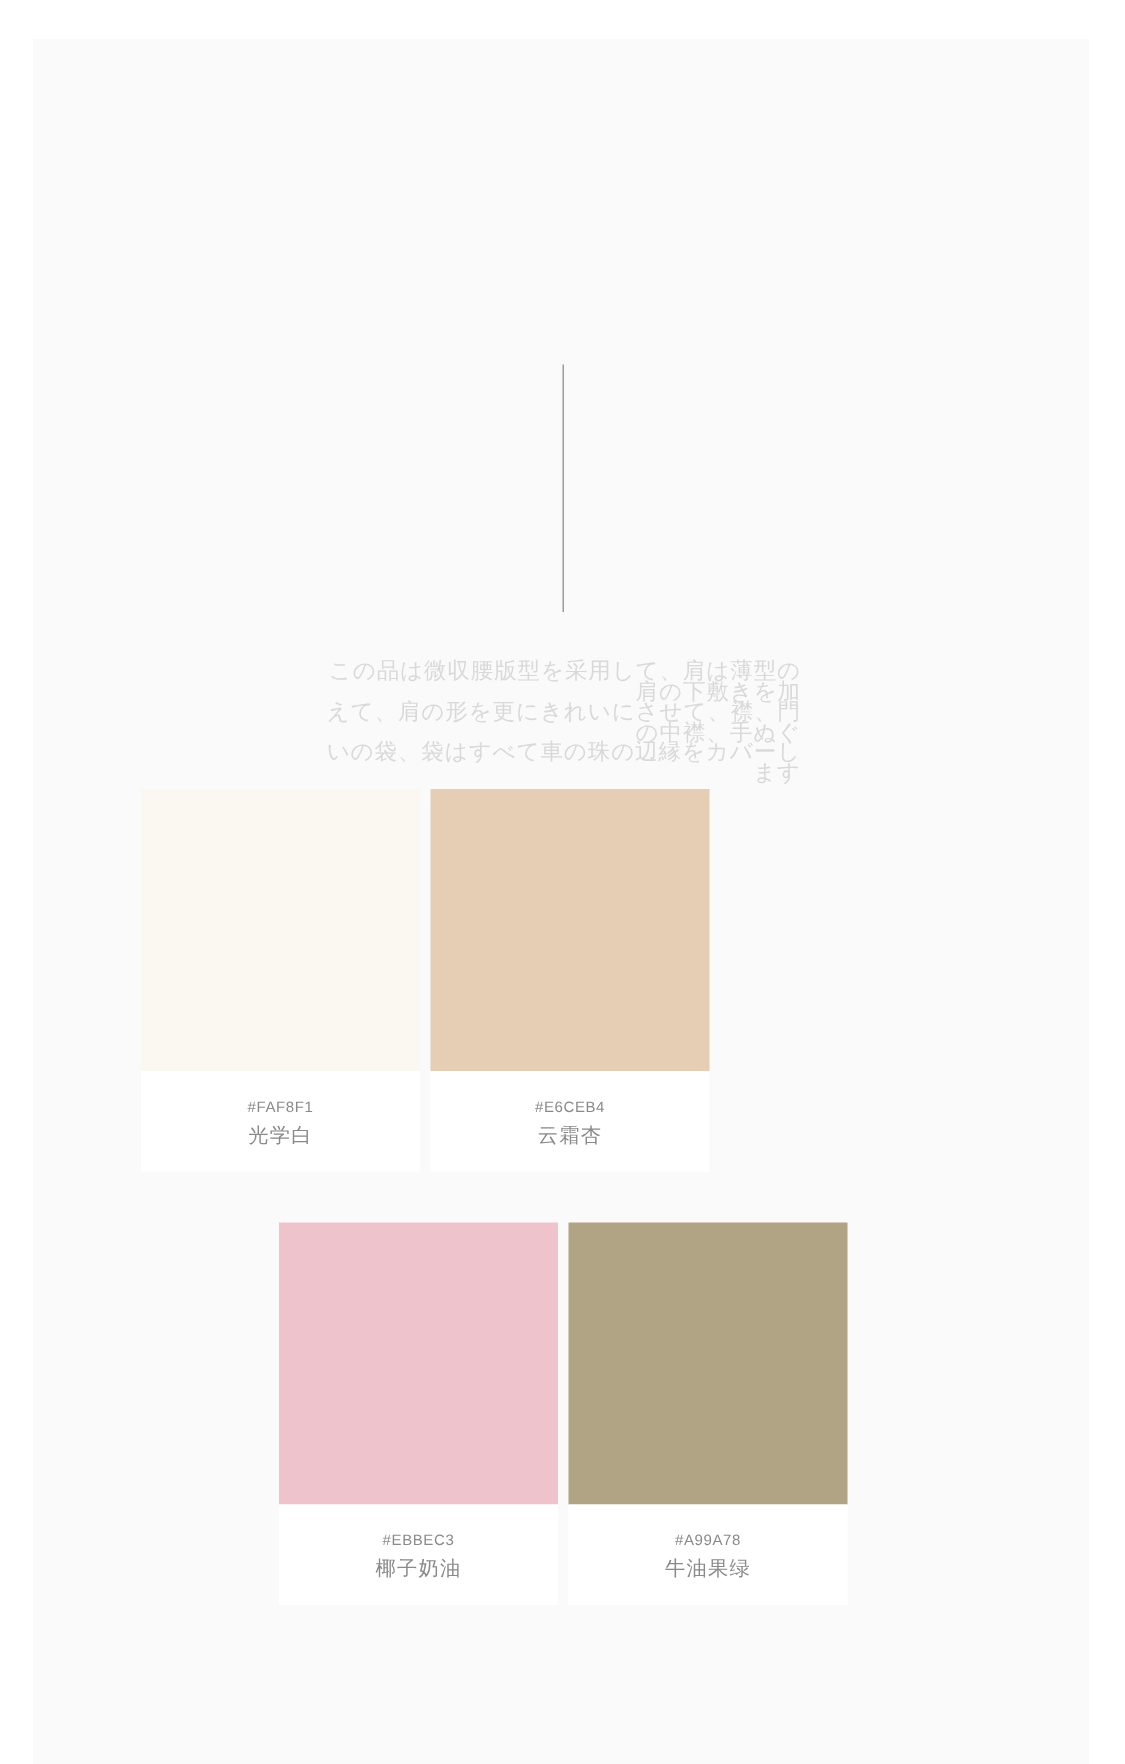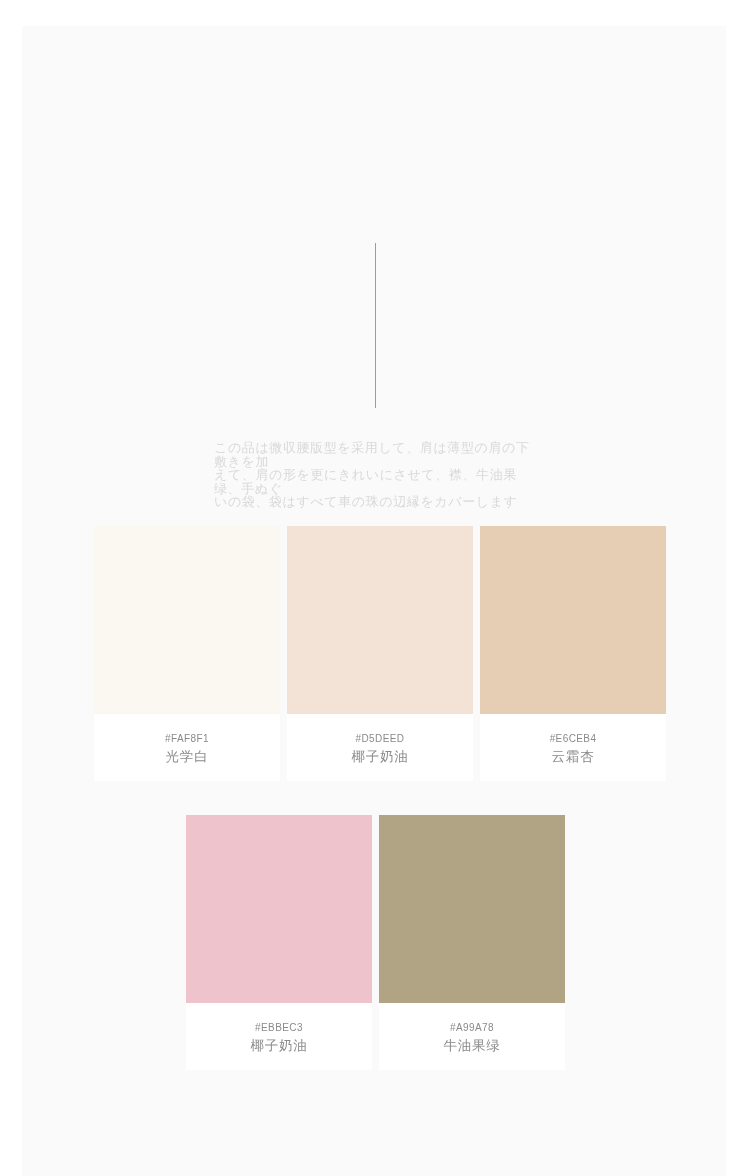--- a/index.html
+++ b/index.html
@@ -76,22 +76,22 @@
     height: 165px;
     background: #9c9c9c;
   }
 
   
   .desc {
     position: absolute;
     left: 192px;
     top: 415px;
     width: 320px;
-    text-align: left;
-    font-size: 13px;
+    text-align: right;
+    font-size: 15px;
     line-height: 13.5px;
     letter-spacing: 0.6px;
     color: #d9d9d9;
   }
   .desc p { margin: 0; }
 
   
   .grid {
     position: absolute;
     left: 0;
@@ -155,42 +155,35 @@
 <div class="page">
   <div class="canvas">
 
 
     <div class="rule-wrap">
       <div class="rule"></div>
     </div>
 
     <div class="desc">
       <p>この品は微収腰版型を采用して、肩は薄型の肩の下敷きを加</p>
-      <p>えて、肩の形を更にきれいにさせて、襟、牛油果绿、手ぬぐ</p>
+      <p>えて、肩の形を更にきれいにさせて、襟、門の中襟、手ぬぐ</p>
       <p>いの袋、袋はすべて車の珠の辺縁をカバーします</p>
     </div>
 
     <div class="grid">
 
       <div class="row row-1">
         <div class="card">
           <div class="swatch" style="background: rgb(250, 248, 241);"></div>
           <div class="label">
             <div class="hex">#FAF8F1</div>
             <div class="cname">光学白</div>
           </div>
         </div>
         <div class="card">
-          <div class="swatch" style="background: rgb(243, 227, 214);"></div>
-          <div class="label">
-            <div class="hex">#D5DEED</div>
-            <div class="cname">椰子奶油</div>
-          </div>
-        </div>
-        <div class="card">
           <div class="swatch" style="background: rgb(230, 206, 180);"></div>
           <div class="label">
             <div class="hex">#E6CEB4</div>
             <div class="cname">云霜杏</div>
           </div>
         </div>
       </div>
 
       <div class="row row-2">
         <div class="card">

